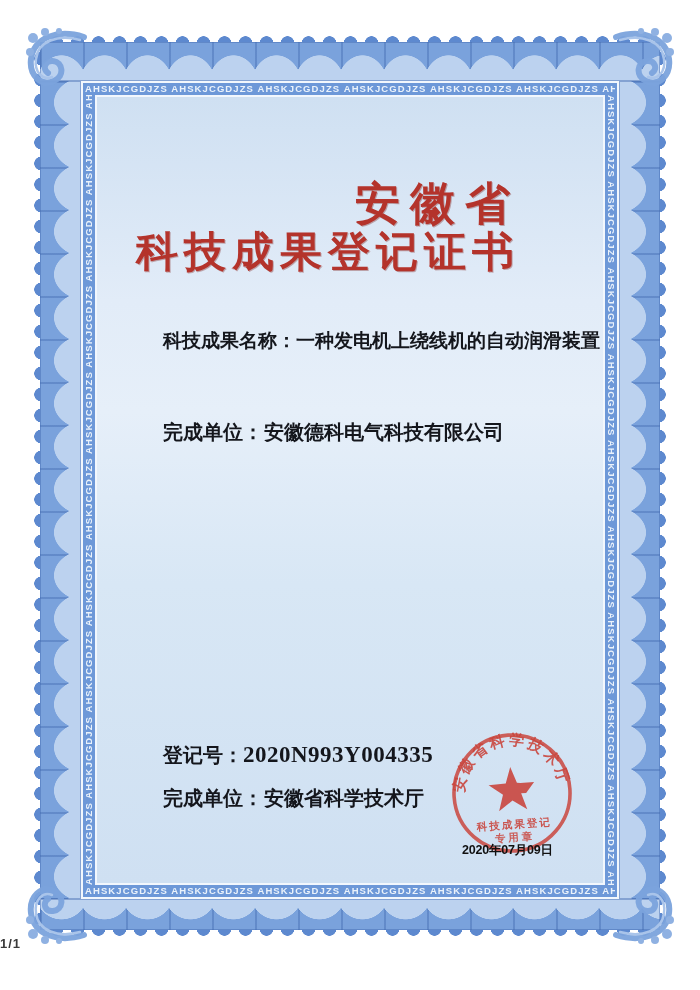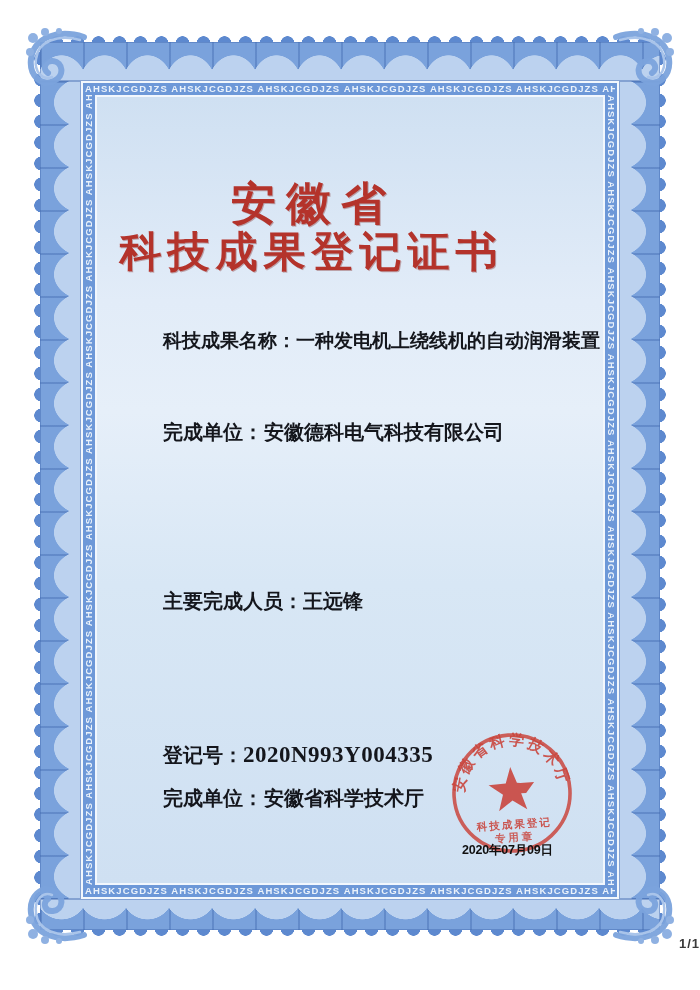--- a/index.html
+++ b/index.html
@@ -75,41 +75,41 @@
   .bt-top{left:2px;right:2px;top:0;height:12px;}
   .bt-bottom{left:2px;right:2px;bottom:0;height:12px;}
   .bt-left{left:0;top:12px;bottom:12px;width:12px;writing-mode:vertical-rl;transform:rotate(180deg);}
   .bt-right{right:0;top:12px;bottom:12px;width:12px;writing-mode:vertical-rl;}
   
   .inner{
     position:absolute;left:97px;top:97px;width:506px;height:786px;
     background:linear-gradient(180deg,#cfe0f2 0%,#e2ecf8 26%,#e6eff9 40%,#d8e7f5 62%,#cfe0f2 100%);
   }
   
-  .title{position:absolute;left:97px;width:423px;text-align:center;
+  .title{position:absolute;left:97px;width:423px;text-align:right;
     font-family:"Liberation Serif", serif;font-weight:bold;color:var(--title-red);
     text-shadow:1px 1px 0 rgba(122,28,22,.35);}
   .title-1{top:174px;font-size:45px;letter-spacing:10px;text-indent:10px;}
   .title-2{top:224px;font-size:42px;letter-spacing:6px;text-indent:6px;}
   .field{position:absolute;left:163px;color:var(--text-dark);font-weight:bold;white-space:nowrap;}
   .field-0{top:328px;font-size:19px;}
   .field-1{top:419px;font-size:20px;}
   .field-2{top:588px;font-size:20px;}
   .field-3{top:742px;font-size:20px;}
   .field-4{top:785px;font-size:20px;}
   .field .gap{margin-left:1px;}
   .field-3 .value{font-family:"Liberation Serif", serif;font-size:23px;letter-spacing:.5px;}
   
   .seal{position:absolute;left:449px;top:730px;width:126px;height:126px;transform:rotate(-4deg);opacity:.92;}
   .seal-date{
     position:absolute;left:462px;top:829px;font-size:12.5px;font-weight:bold;
     color:#101010;letter-spacing:-0.2px;white-space:nowrap;margin-top:13px;
   }
-  .pagenum{position:absolute;left:0;right:0;top:936px;text-align:right;
-    font-size:13px;font-weight:bold;color:#3a3a3a;letter-spacing:1px;padding-left:32px;}
+  .pagenum{position:absolute;left:0;right:0;top:936px;text-align:left;
+    font-size:13px;font-weight:bold;color:#3a3a3a;letter-spacing:1px;}
 </style>
 </head>
 <body>
 
 <div class="page">
 
   <div class="frame">
     <div class="sc sc-top"></div>
     <div class="sc sc-bottom"></div>
     <div class="sc sc-left"></div>
@@ -188,23 +188,20 @@
   <div class="inner"></div>
 
   <div class="title title-1">安徽省</div>
   <div class="title title-2">科技成果登记证书</div>
 
   <div class="field field-0">
     <span class="label">科技成果名称：</span><span class="value">一种发电机上绕线机的自动润滑装置</span>
   </div>
   <div class="field field-1">
     <span class="label">完成单位：</span><span class="value gap">安徽德科电气科技有限公司</span>
-  </div>
-  <div class="field field-2">
-    <span class="label">主要完成人员：</span><span class="value">王远锋</span>
   </div>
   <div class="field field-3">
     <span class="label">登记号：</span><span class="value">2020N993Y004335</span>
   </div>
   <div class="field field-4">
     <span class="label">完成单位：</span><span class="value gap">安徽省科学技术厅</span>
   </div>
 
   <svg class="seal" viewBox="0 0 126 126">
     <circle cx="63" cy="63" r="58" fill="none" stroke="#c9392f" stroke-width="3.6" opacity="0.85"></circle>

